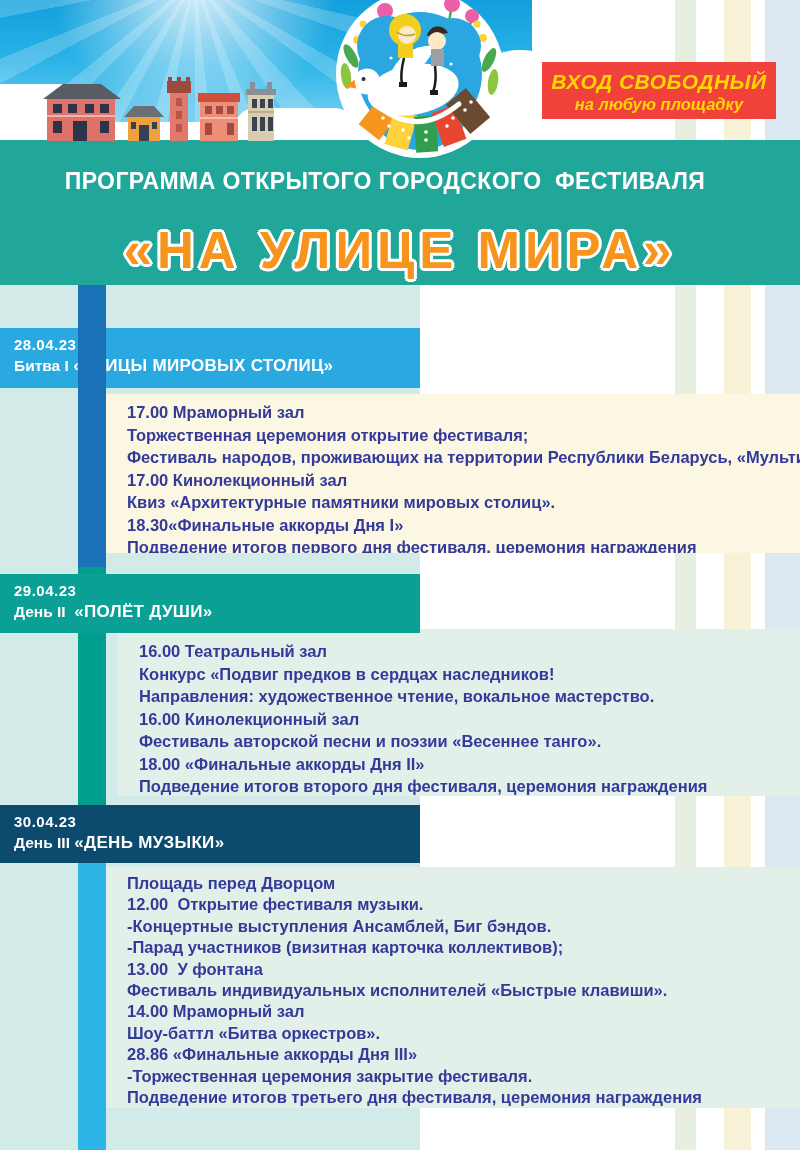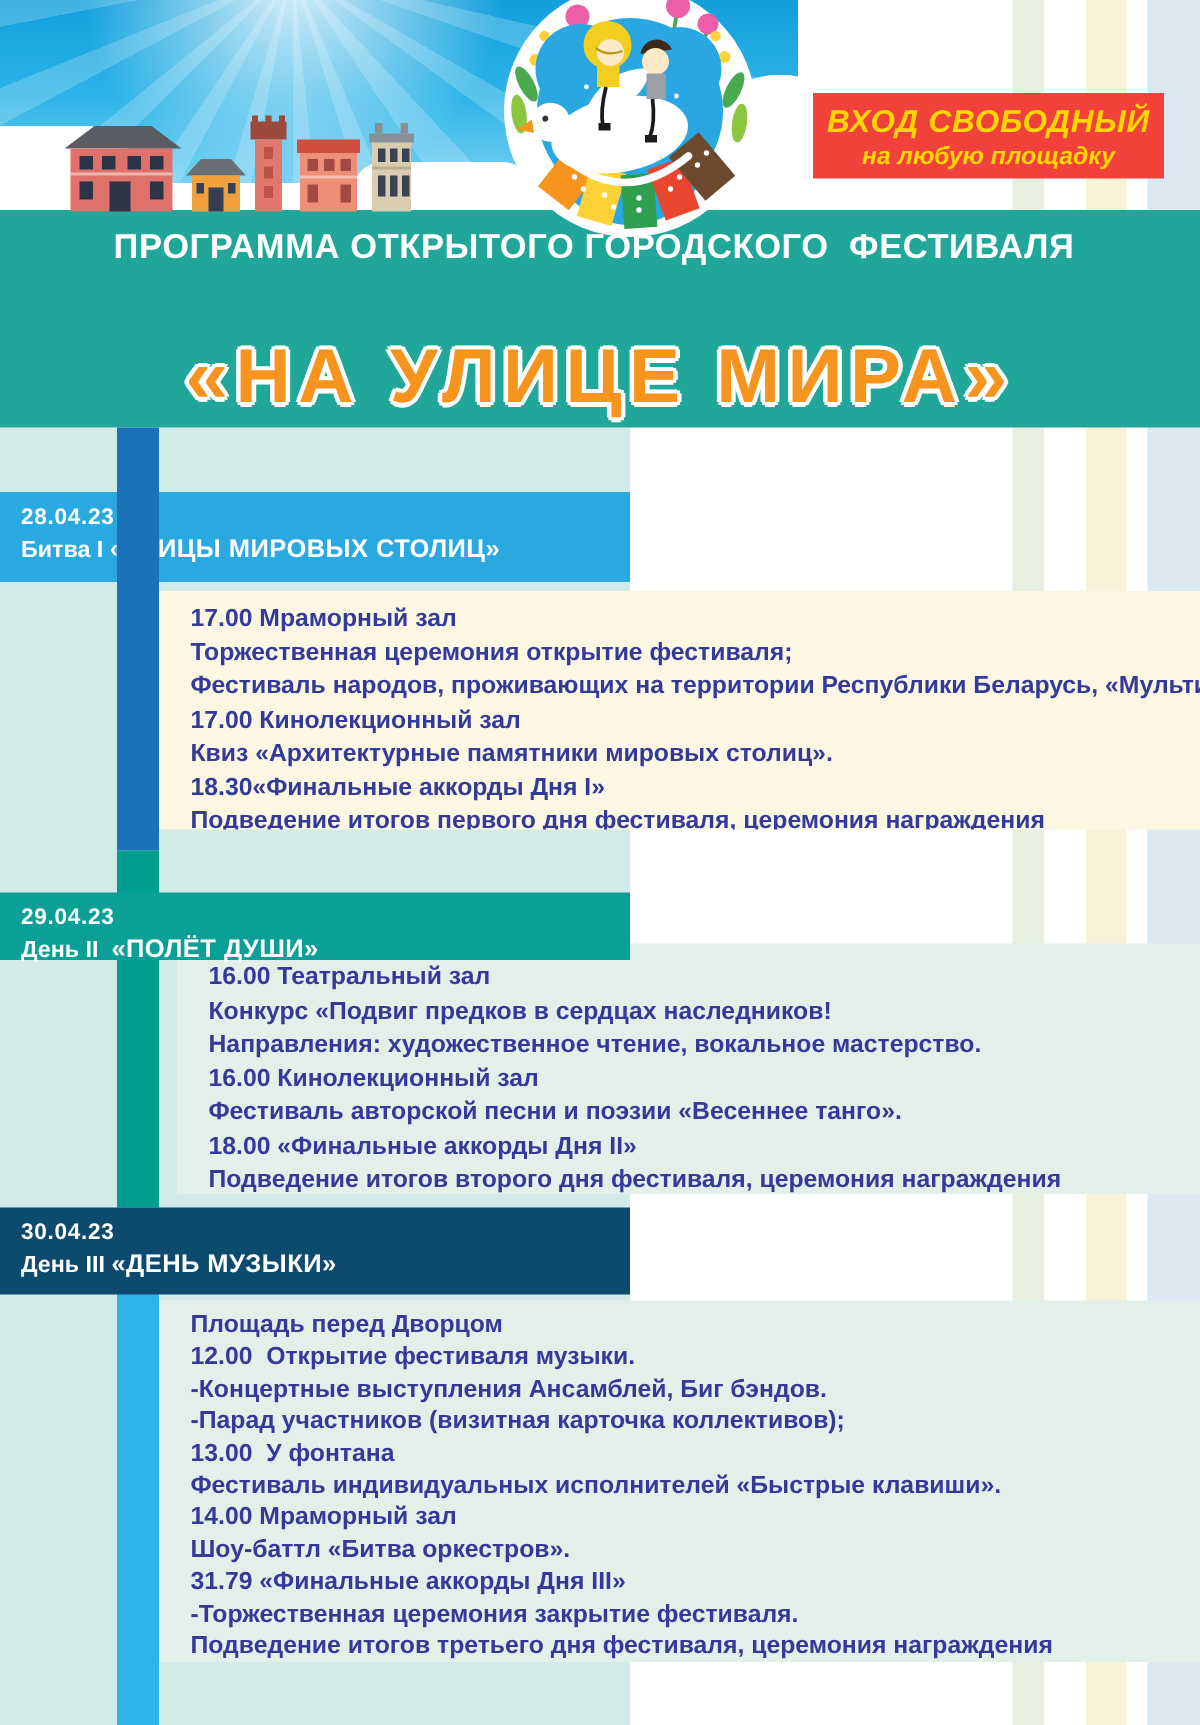--- a/index.html
+++ b/index.html
@@ -19,22 +19,22 @@
   #sky{left:0;top:0;width:532px;height:142px;z-index:1;
        background:linear-gradient(180deg,#129fdc 0%,#2db4e8 45%,#8ed9f5 100%);}
   #sun-rays{left:0;top:0;width:532px;height:142px;z-index:2;
        background:
          radial-gradient(circle at 195px -12px, rgba(255,255,255,.85), rgba(255,255,255,0) 38%),
          repeating-conic-gradient(from 140deg at 195px -20px, rgba(255,255,255,.20) 0deg 6deg, rgba(255,255,255,0) 6deg 17deg);}
   .cloud{position:absolute;background:#fff;border-radius:999px;z-index:3;}
 
   
   #banner{left:0;top:140px;width:800px;height:145px;z-index:2;}
-  #banner-supertitle{left:0;top:151px;width:770px;text-align:center;color:#fff;
-      font-size:23px;font-weight:700;letter-spacing:.4px;white-space:pre;z-index:6;padding-left:11px;}
+  #banner-supertitle{left:0;top:168px;width:770px;text-align:center;color:#fff;
+      font-size:23px;font-weight:700;letter-spacing:.4px;white-space:pre;z-index:6;}
   #banner-title{left:0;top:197px;width:800px;text-align:center;
       font-size:51px;font-weight:700;letter-spacing:5px;white-space:pre;z-index:6;
       text-shadow:3px 0 0 #fff,-3px 0 0 #fff,0 3px 0 #fff,0 -3px 0 #fff,
                   2px 2px 0 #fff,-2px 2px 0 #fff,2px -2px 0 #fff,-2px -2px 0 #fff;margin-top:24px;}
 
   
   #badge{left:542px;top:62px;width:234px;height:57px;z-index:6;text-align:center;
          font-style:italic;font-weight:800;}
   #badge .l1{margin-top:8px;font-size:21px;letter-spacing:.5px;}
   #badge .l2{margin-top:1px;font-size:16.5px;}
@@ -44,21 +44,21 @@
 
   
   .seg{position:absolute;left:78px;width:28px;}
   #seg1{top:285px;height:282px;z-index:4;}
   #seg2{top:567px;height:238px;z-index:2;}
   #seg3{top:805px;height:345px;z-index:2;}
 
   
   .band{position:absolute;left:0;width:420px;z-index:3;color:#fff;padding-left:14px;box-sizing:border-box;}
   #band1{top:328px;height:60px;}
-  #band2{top:595px;height:45px;}
+  #band2{top:574px;height:59px;}
   #band3{top:805px;height:58px;}
   .band .date{margin-top:8px;font-size:15px;font-weight:800;letter-spacing:.5px;}
   .band .dayline{margin-top:3px;font-size:15.5px;font-weight:800;white-space:pre;}
   .band .dayname{font-size:17px;letter-spacing:.3px;}
 
   
   .panel{position:absolute;left:106px;width:694px;z-index:1;box-sizing:border-box;
          overflow:hidden;color:#333a99;font-weight:700;font-size:16.5px;}
   #panel1{top:394px;height:159px;padding:7px 0 0 21px;line-height:22.5px;}
   #panel2{top:629px;height:167px;padding:11px 0 0 21px;line-height:22.5px;margin-left:12px;}
@@ -255,18 +255,18 @@
   <div class="panel" id="panel3" style="background: rgb(226, 240, 233);">
 
   <div class="sched-line">Площадь перед Дворцом</div>
       <div class="sched-line">12.00  Открытие фестиваля музыки.</div>
       <div class="sched-line">-Концертные выступления Ансамблей, Биг бэндов.</div>
       <div class="sched-line">-Парад участников (визитная карточка коллективов);</div>
       <div class="sched-line">13.00  У фонтана</div>
       <div class="sched-line">Фестиваль индивидуальных исполнителей «Быстрые клавиши».</div>
       <div class="sched-line">14.00 Мраморный зал</div>
       <div class="sched-line">Шоу-баттл «Битва оркестров».</div>
-      <div class="sched-line">31.79 «Финальные аккорды Дня III»</div>
+      <div class="sched-line">28.86 «Финальные аккорды Дня III»</div>
       <div class="sched-line">-Торжественная церемония закрытие фестиваля.</div>
       <div class="sched-line">Подведение итогов третьего дня фестиваля, церемония награждения</div>
     </div>
 
 </div>
 
 </body></html>

